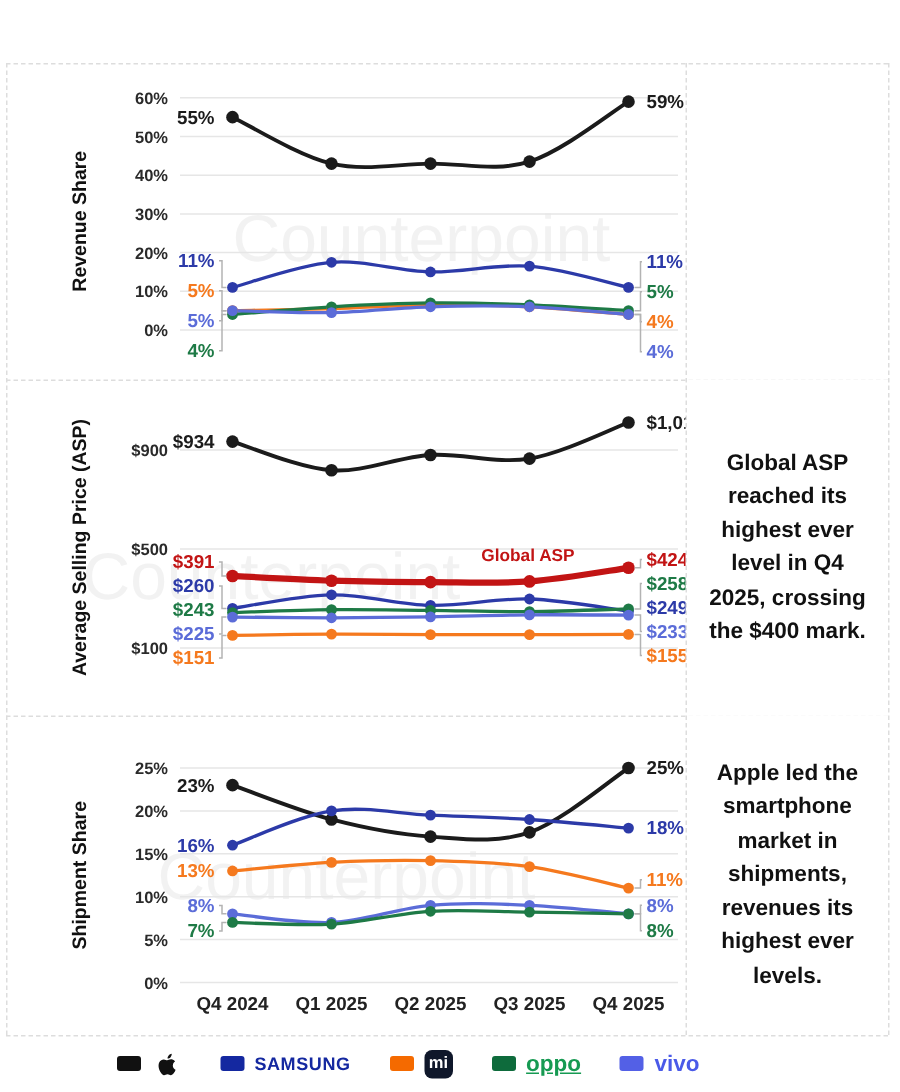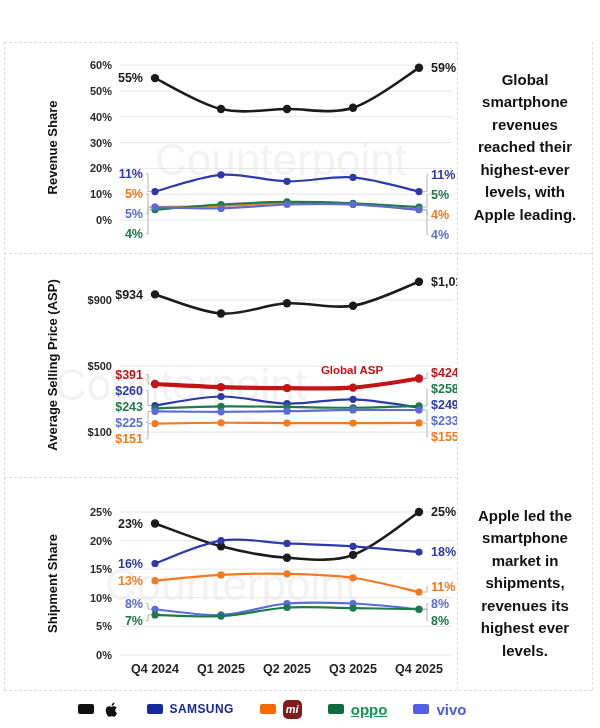--- a/index.html
+++ b/index.html
@@ -229,38 +229,38 @@
       <text x="431" y="79.34" text-anchor="start" font-size="12.5" font-weight="bold" fill="#2c3aa8">18%</text>
       <path d="M423 115.08000000000001 L427 115.08000000000001 L427 109.51999999999998 L428 109.51999999999998" fill="none" stroke="#b3b3b3" stroke-width="1"></path>
       <text x="431" y="113.81999999999998" text-anchor="start" font-size="12.5" font-weight="bold" fill="#f5791e">11%</text>
       <path d="M423 132.24 L427 132.24 L427 126.51999999999998 L428 126.51999999999998" fill="none" stroke="#b3b3b3" stroke-width="1"></path>
       <text x="431" y="130.82" text-anchor="start" font-size="12.5" font-weight="bold" fill="#5b6cd8">8%</text>
       <path d="M423 132.24 L427 132.24 L427 143.51999999999998 L428 143.51999999999998" fill="none" stroke="#b3b3b3" stroke-width="1"></path>
       <text x="431" y="147.82" text-anchor="start" font-size="12.5" font-weight="bold" fill="#1e7a46">8%</text>
       <text transform="translate(57 106.5) rotate(-90)" text-anchor="middle" font-size="13" font-weight="bold" fill="#111">Shipment Share</text>
     </svg>
 
-  <div class="note" style="top:42px;height:211px">Global smartphone revenues reached their highest-ever levels, with Apple leading.</div>
+  <div class="note" style="top:253px;height:224px">Global ASP reached its highest ever level in Q4 2025, crossing the $400 mark.</div>
   <div class="note" style="top:477px;height:213px">Apple led the smartphone market in shipments, revenues its highest ever levels.</div>
 
   <div class="legend">
       <div class="li">
         <span class="sw" style="background: rgb(17, 17, 17);"></span>
         <svg width="20" height="22" viewBox="0 0 24 26">
           <path fill="#111" d="M17.05 14.54c-.03-2.12 1.73-3.14 1.81-3.19-.99-1.45-2.53-1.65-3.07-1.67-1.31-.13-2.55.77-3.21.77-.66 0-1.68-.75-2.76-.73-1.42.02-2.73.83-3.46 2.1-1.48 2.56-.38 6.35 1.06 8.43.7 1.02 1.54 2.16 2.64 2.12 1.06-.04 1.46-.68 2.74-.68 1.28 0 1.64.68 2.76.66 1.14-.02 1.86-1.03 2.56-2.06.8-1.18 1.13-2.32 1.15-2.38-.03-.01-2.2-.84-2.22-3.37z"></path>
           <path fill="#111" d="M15.3 7.9c.58-.7.97-1.68.86-2.65-.83.03-1.84.55-2.44 1.25-.54.62-1.01 1.62-.88 2.57.93.07 1.88-.47 2.46-1.17z"></path>
         </svg>
       </div>
       <div class="li">
         <span class="sw" style="background: rgb(20, 40, 160);"></span>
         <span class="wordmark" style="color: rgb(20, 40, 160); font-size: 12px; letter-spacing: 0.4px; text-align: center;">SAMSUNG</span>
       </div>
       <div class="li">
         <span class="sw" style="background: rgb(245, 106, 0);"></span>
-        <span class="badge" style="background: #7f1d1d; font-style: italic;">mi</span>
+        <span class="badge" style="background: #0f172a;">mi</span>
       </div>
       <div class="li">
         <span class="sw" style="background: rgb(14, 107, 60);"></span>
         <span class="wordmark" style="color: rgb(22, 154, 82); font-size: 15px; text-decoration: underline;">oppo</span>
       </div>
       <div class="li">
         <span class="sw" style="background: rgb(83, 96, 230);"></span>
         <span class="wordmark" style="color: rgb(74, 90, 232); font-size: 15px;">vivo</span>
       </div>
     </div>

